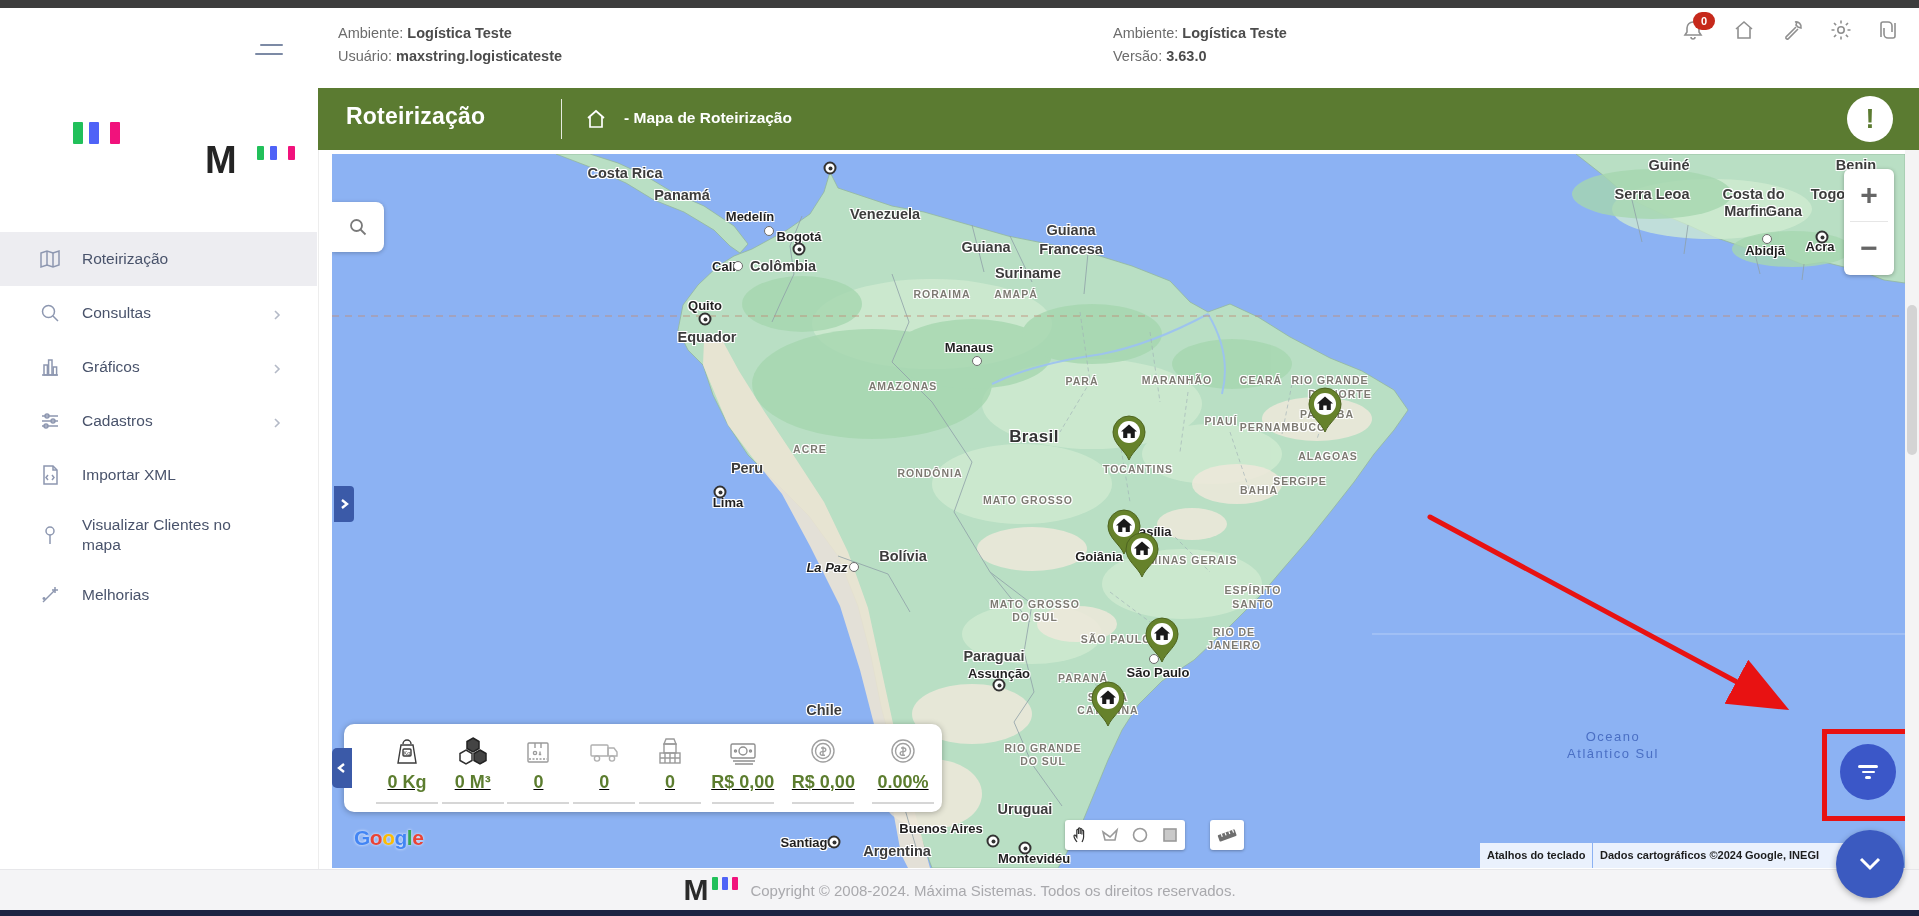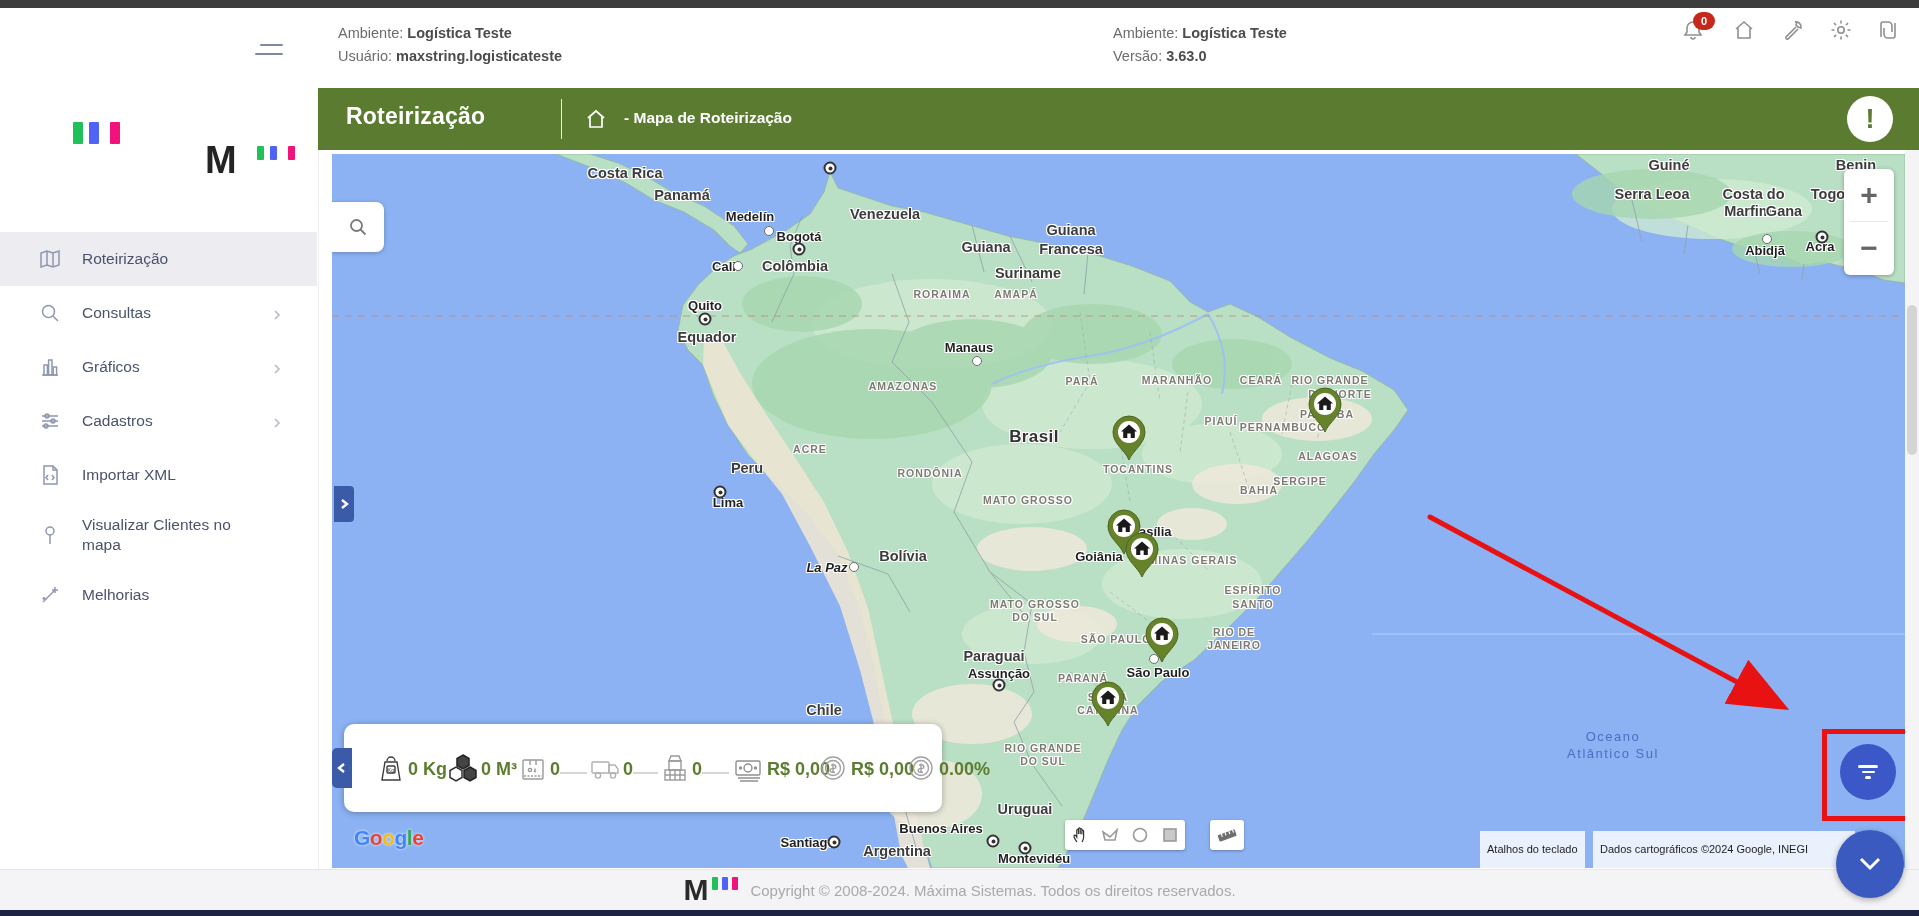--- a/index.html
+++ b/index.html
@@ -73,34 +73,34 @@
            z-index:20;cursor:pointer;display:flex;align-items:center;justify-content:center;}
   .ltoggle svg,.stats-tab svg{stroke:#fff;fill:none;stroke-width:2.4;}
   .zoomctl{position:absolute;left:1512px;top:15px;width:50px;height:106px;background:#fff;border-radius:6px;
            box-shadow:0 1px 4px rgba(0,0,0,.3);z-index:20;}
   .zbtn{width:50px;height:52px;text-align:center;line-height:52px;font-size:30px;color:#666;cursor:pointer;font-weight:bold;}
   .zdiv{height:1px;background:#e6e6e6;margin:0 6px;}
   .stats{position:absolute;left:12px;top:570px;width:598px;height:88px;background:#fff;border-radius:10px;
          box-shadow:0 1px 6px rgba(0,0,0,.3);z-index:30;display:flex;align-items:center;padding-left:30px;box-sizing:border-box;}
   .stats-tab{position:absolute;left:-12px;top:24px;width:20px;height:40px;background:#3b5aa8;border-radius:5px 0 0 5px;
              display:flex;align-items:center;justify-content:center;cursor:pointer;}
-  .stat{width:71px;display:flex;flex-direction:row;align-items:center;}
+  .stat{width:71px;display:flex;flex-direction:column;align-items:center;text-decoration:underline;}
   .stat .sicon{height:36px;display:flex;align-items:flex-end;justify-content:center;}
   .stat .sval{font-size:18px;font-weight:bold;color:#5c7d2f;margin-top:3px;white-space:nowrap;}
   .stat .sline{width:62px;height:2px;background:#d6d6d6;margin-top:9px;}
   .tools{position:absolute;left:733px;top:666px;height:30px;background:#fff;border-radius:3px;z-index:25;
          display:flex;box-shadow:0 1px 3px rgba(0,0,0,.3);}
   .tool{width:30px;height:30px;display:flex;align-items:center;justify-content:center;cursor:pointer;}
   .tool svg{stroke:#8a8a8a;fill:none;stroke-width:1.5;}
   .ruler{position:absolute;left:878px;top:666px;width:34px;height:30px;background:#fff;border-radius:3px;z-index:25;
          display:flex;align-items:center;justify-content:center;box-shadow:0 1px 3px rgba(0,0,0,.3);cursor:pointer;}
   .glogo{position:absolute;left:22px;top:672px;z-index:25;font-size:21px;font-weight:bold;letter-spacing:-.5px;
          text-shadow:0 0 3px rgba(255,255,255,.9);cursor:pointer;}
   .attr{position:absolute;bottom:0;height:19px;background:rgba(255,255,255,.82);color:#1d1d1d;font-size:11px;
-        line-height:19px;padding:9px 7px;z-index:25;white-space:nowrap;}
+        line-height:19px;padding:3px 7px;z-index:25;white-space:nowrap;font-weight:bold;}
   .attr.shortcuts{left:1148px;cursor:pointer;}
   .attr.datasrc{left:1261px;width:248px;margin-top:20px;}
   .annot-box{position:absolute;left:1490px;top:575px;width:90px;height:82px;border:5px solid #e81212;z-index:45;}
   .filterbtn{position:absolute;left:1508px;top:590px;width:56px;height:56px;border-radius:50%;background:#3b57c8;
              z-index:44;cursor:pointer;display:flex;flex-direction:column;align-items:center;justify-content:center;gap:3px;}
   .filterbtn i{display:block;background:#fff;height:2.5px;border-radius:2px;}
   .arrow-svg{position:absolute;left:0;top:0;z-index:40;pointer-events:none;}
   
   .scrolltrack{position:absolute;right:0;top:150px;width:14px;bottom:46px;background:#f4f4f4;z-index:2;}
   .scrollthumb{position:absolute;right:2px;top:155px;width:10px;height:150px;border-radius:5px;background:#d4d4d4;cursor:pointer;}
@@ -332,21 +332,21 @@
 
     <div>
 
     <div class="mlabel country" style="left: 293px; top: 19px;">Costa Rica</div>
         <div class="mlabel country" style="left: 350px; top: 41px;">Panamá</div>
         <div class="mlabel country" style="left: 553px; top: 60px;">Venezuela</div>
         <div class="mlabel country" style="left: 654px; top: 93px;">Guiana</div>
         <div class="mlabel country" style="left: 739px; top: 76px;">Guiana</div>
         <div class="mlabel country" style="left: 739px; top: 95px;">Francesa</div>
         <div class="mlabel country" style="left: 696px; top: 119px;">Suriname</div>
-        <div class="mlabel country" style="left: 451px; top: 112px; margin-left: 12px;">Colômbia</div>
+        <div class="mlabel country" style="left: 451px; top: 112px;">Colômbia</div>
         <div class="mlabel country" style="left: 375px; top: 183px;">Equador</div>
         <div class="mlabel country" style="left: 415px; top: 314px;">Peru</div>
         <div class="mlabel country" style="left: 571px; top: 402px;">Bolívia</div>
         <div class="mlabel country" style="left: 662px; top: 502px;">Paraguai</div>
         <div class="mlabel country" style="left: 492px; top: 556px;">Chile</div>
         <div class="mlabel country" style="left: 565px; top: 697px;">Argentina</div>
         <div class="mlabel country" style="left: 693px; top: 655px;">Uruguai</div>
         <div class="mlabel country" style="left: 1337px; top: 11px;">Guiné</div>
         <div class="mlabel country" style="left: 1320px; top: 40px;">Serra Leoa</div>
         <div class="mlabel country" style="left: 1413px; top: 40px; padding-left: 17px;">Costa do</div>

